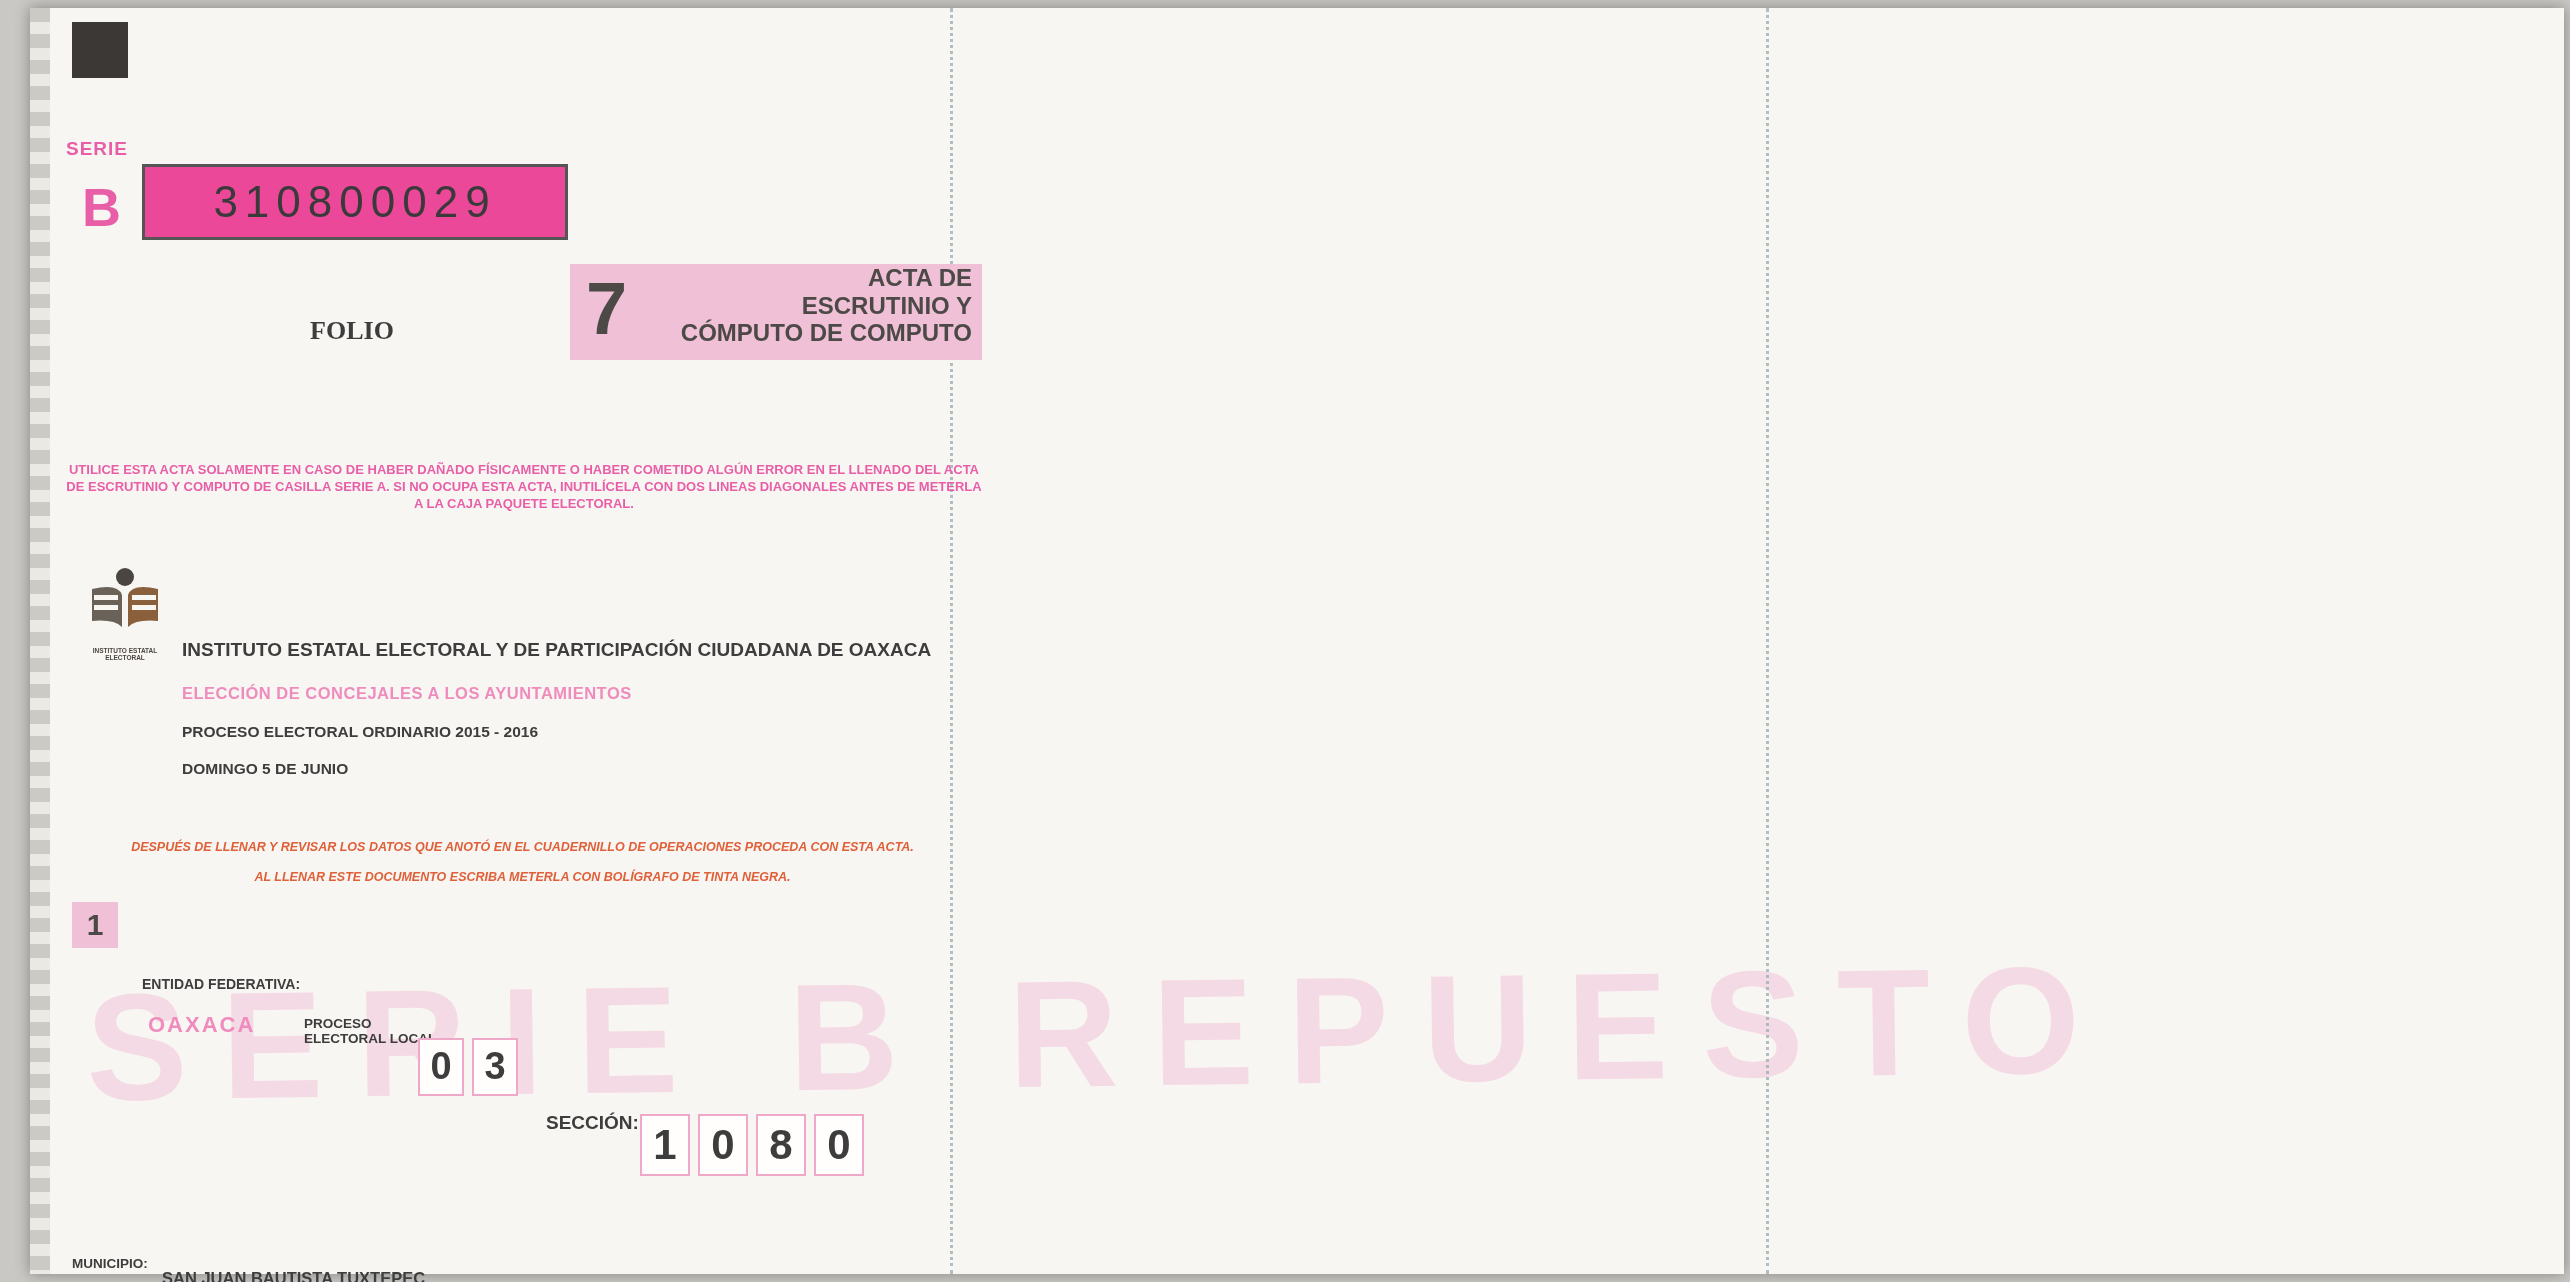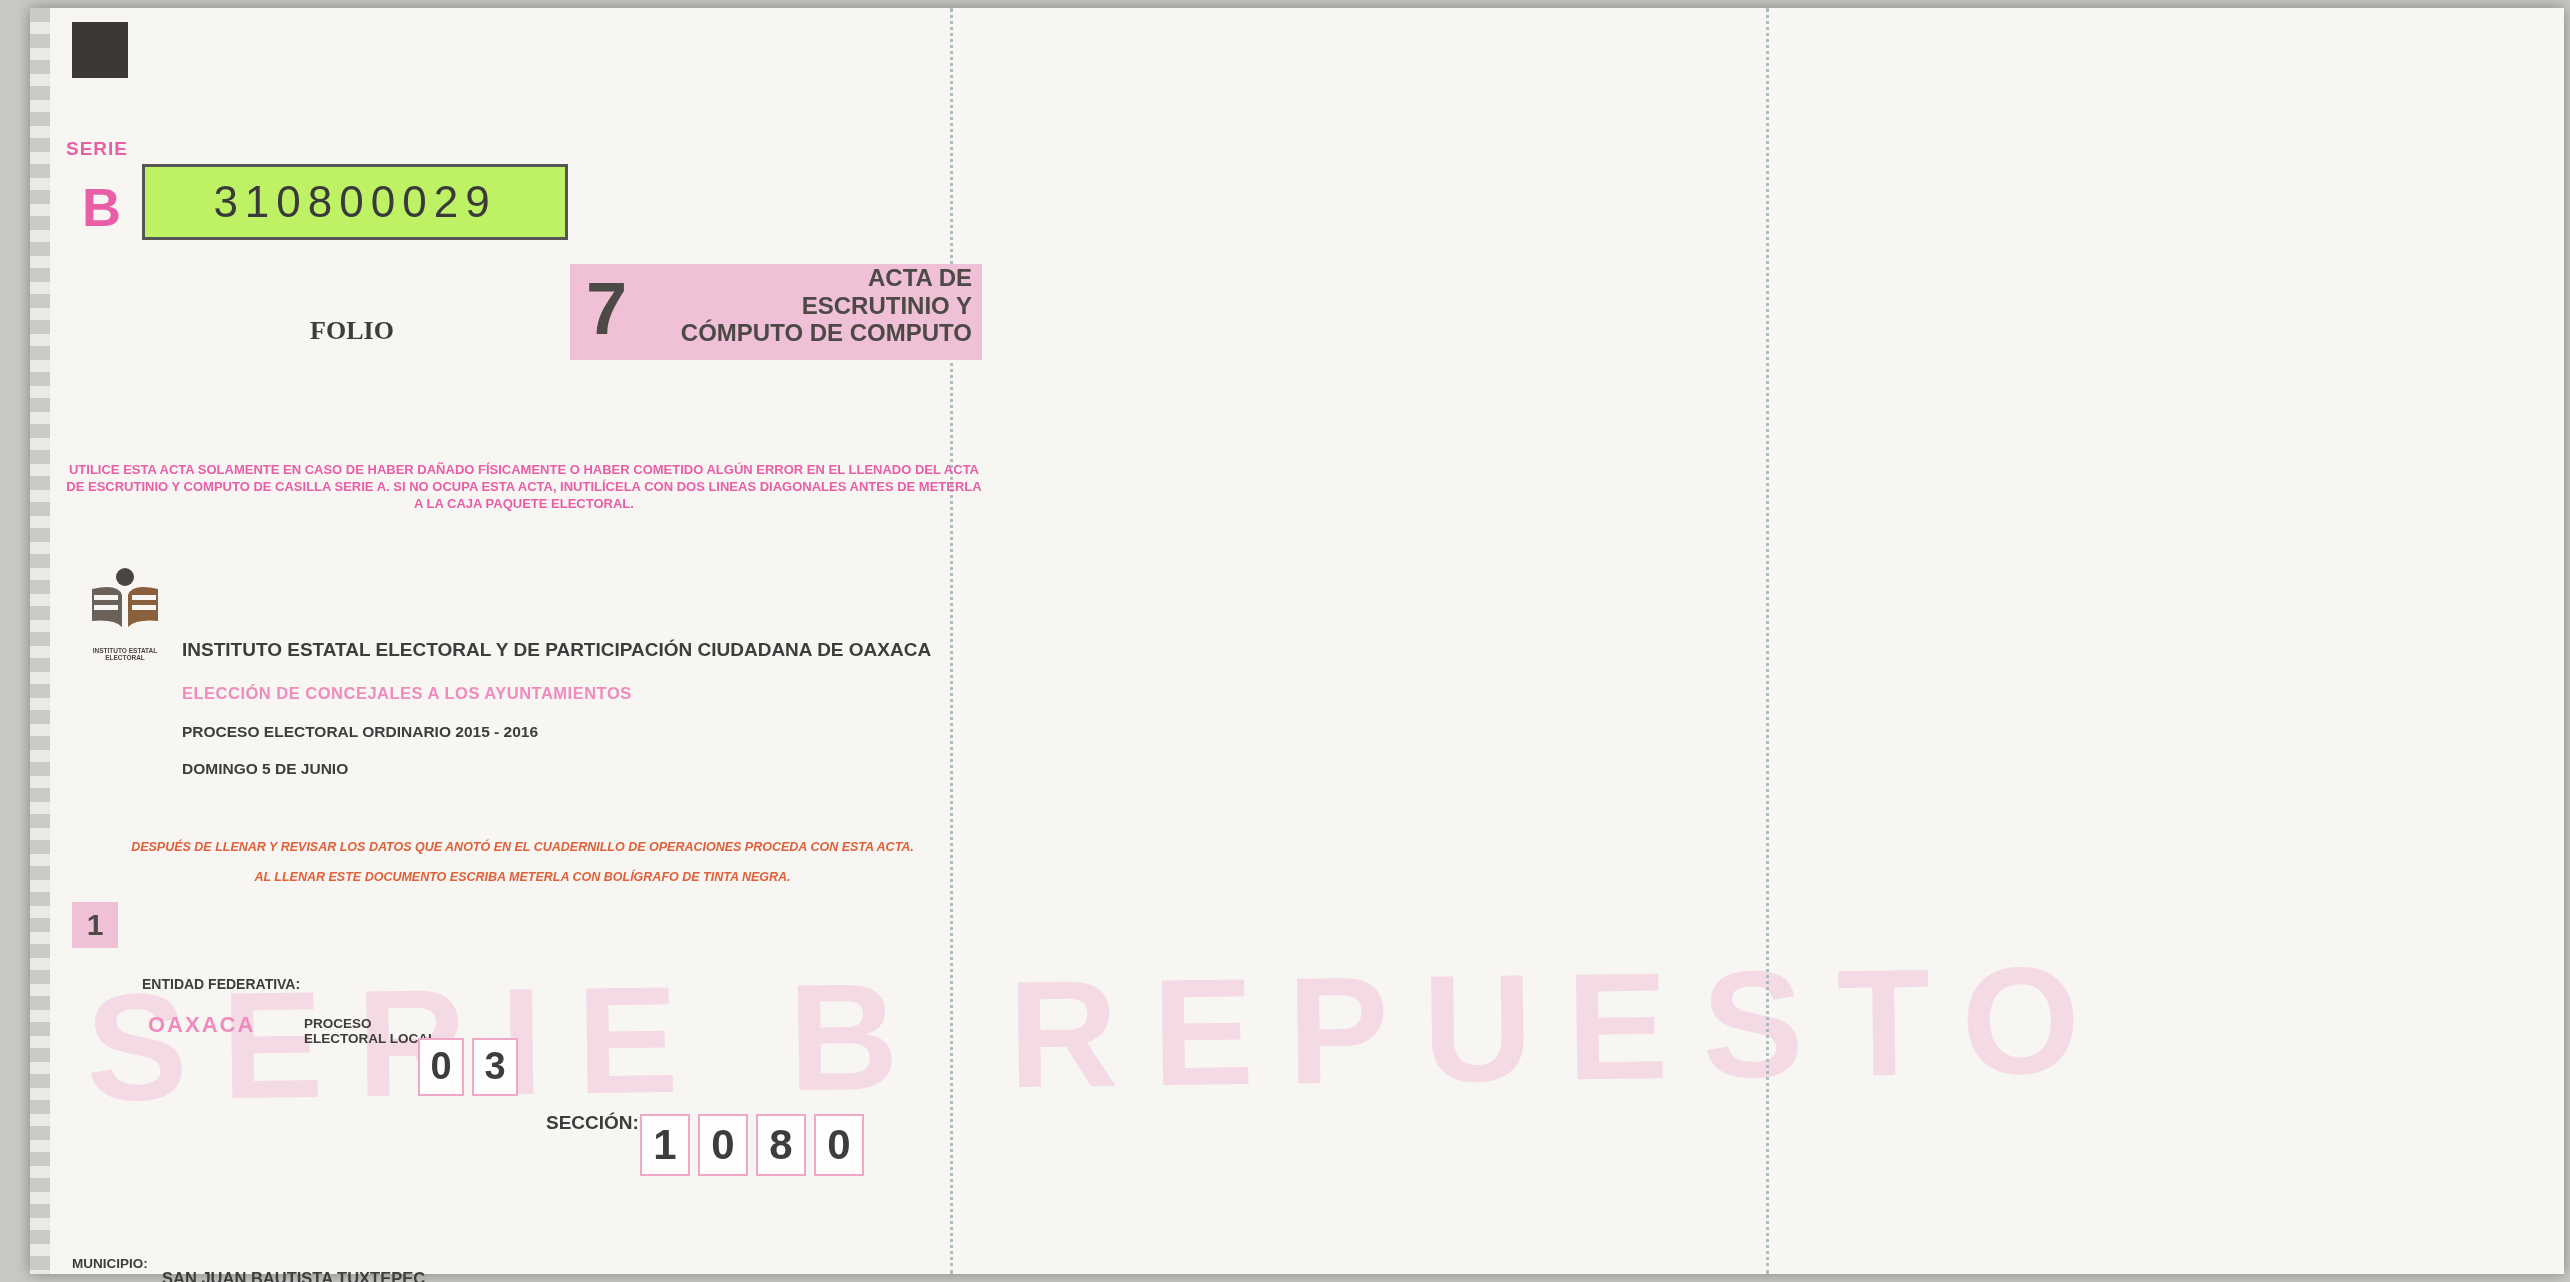--- a/index.html
+++ b/index.html
@@ -25,21 +25,21 @@
 <div class="stage">
 <div class="paper">
   <div class="wm">SERIE B REPUESTO</div>
   <div class="edge"></div>
   <div class="sep" style="left:920px;"></div>
   <div class="sep" style="left:1736px;"></div>
 
   <div class="abs blacksq z" style="left:42px;top:14px;width:56px;height:56px;"></div>
   <div class="abs pinktx z" style="left:36px;top:74px;font-size:19px;letter-spacing:1px;">SERIE</div>
   <div class="abs pinktx z" style="left:52px;top:90px;font-size:54px;">B</div>
-  <div class="abs z" style="left:112px;top:16px;width:420px;height:70px;border:3px solid #555;background:#bef264;display:flex;align-items:center;justify-content:center;font-size:44px;letter-spacing:7px;color:#3a3a3a;">310800029</div>
+  <div class="abs z" style="left:112px;top:16px;width:420px;height:70px;border:3px solid #555;background:#ec4899;display:flex;align-items:center;justify-content:center;font-size:44px;letter-spacing:7px;color:#3a3a3a;">310800029</div>
   <div class="abs bold z" style="left:112px;top:92px;width:420px;text-align:center;font-size:26px;font-family:Liberation Serif, serif;">FOLIO</div>
   <div class="abs pinkbox z" style="left:540px;top:10px;width:412px;height:96px;">
     <span style="position:absolute;left:16px;top:2px;font-size:74px;">7</span>
     <span style="position:absolute;right:10px;top:0;width:310px;text-align:right;font-size:24px;line-height:1.15;">
       <span>ACTA DE</span><br>
       <span>ESCRUTINIO Y</span><br>
       <span>CÓMPUTO DE COMPUTO</span>
     </span>
   </div>
   <div class="abs pinktx z" style="left:36px;top:112px;width:916px;text-align:center;font-size:13px;line-height:1.3;">UTILICE ESTA ACTA SOLAMENTE EN CASO DE HABER DAÑADO FÍSICAMENTE O HABER COMETIDO ALGÚN ERROR EN EL LLENADO DEL ACTA DE ESCRUTINIO Y COMPUTO DE CASILLA SERIE A. SI NO OCUPA ESTA ACTA, INUTILÍCELA CON DOS LINEAS DIAGONALES ANTES DE METERLA A LA CAJA PAQUETE ELECTORAL.</div>

